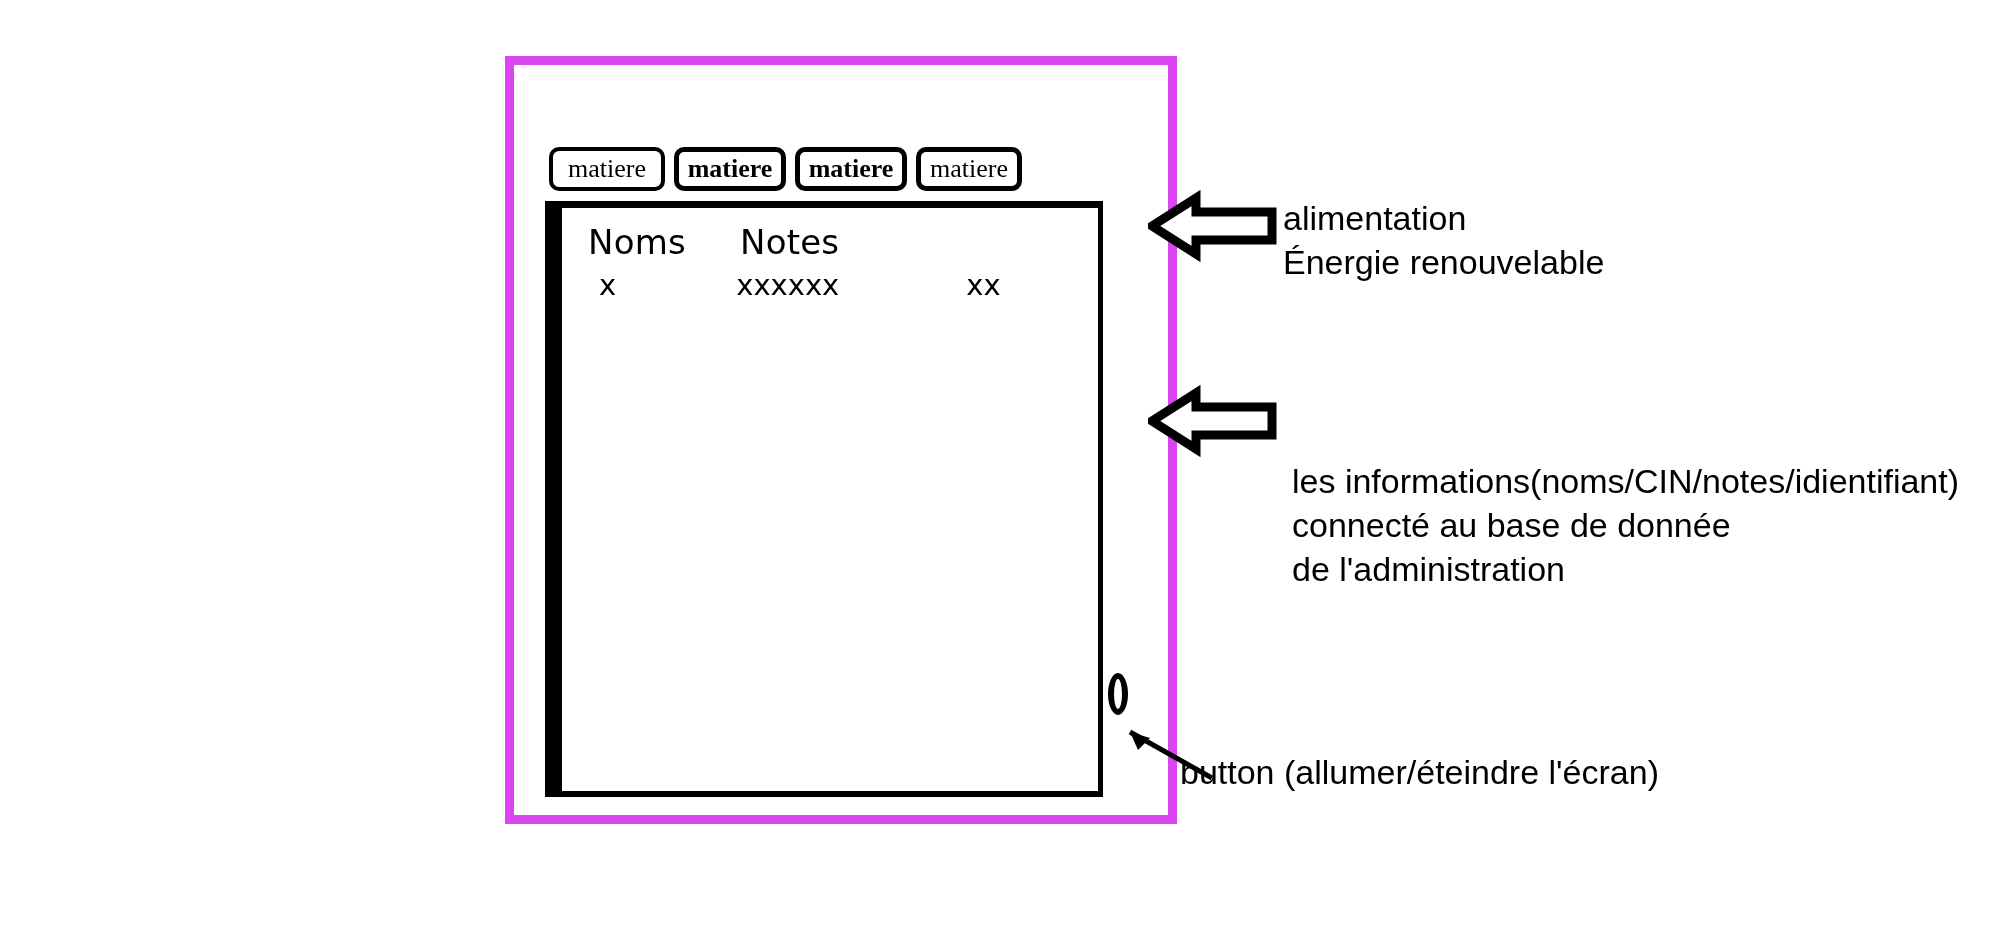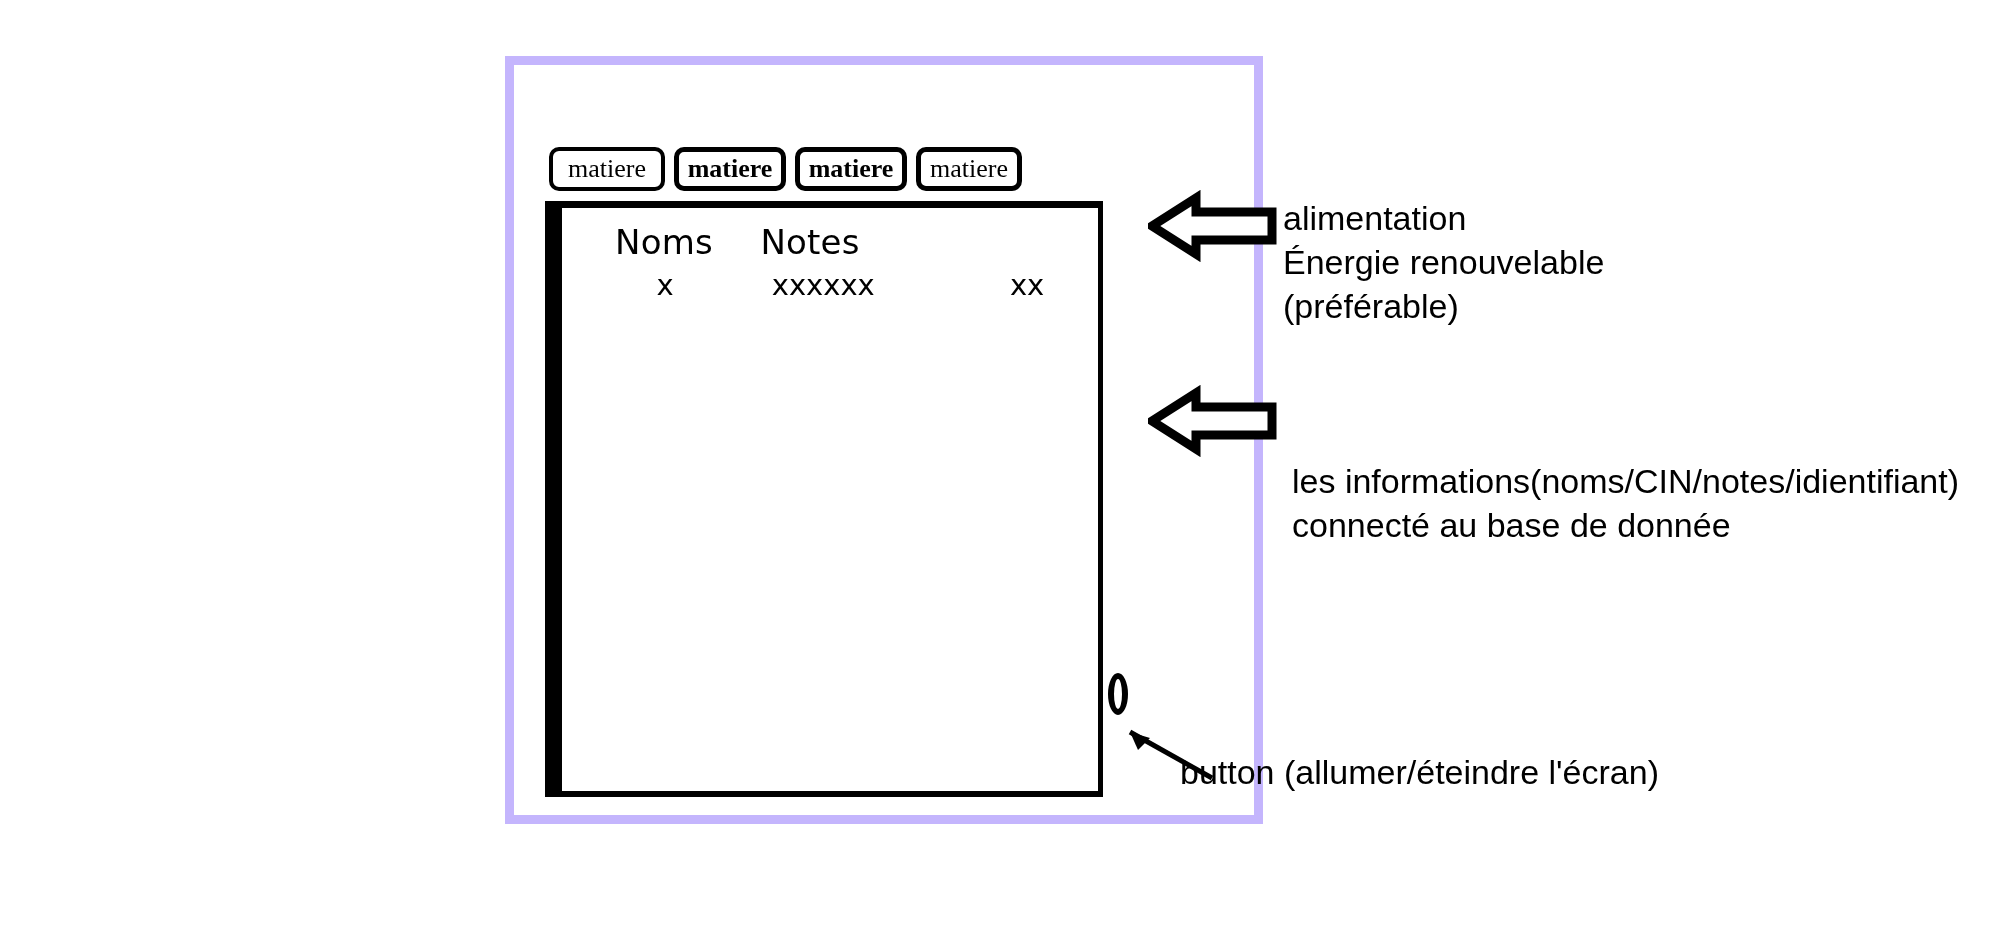--- a/index.html
+++ b/index.html
@@ -14,26 +14,25 @@
     overflow: hidden;
     font-family: "Liberation Serif", "DejaVu Serif", serif;
     color: #000000;
   }
 
   
   #device-frame {
     position: absolute;
     left: 505px;
     top: 56px;
-    width: 758px;
+    width: 672px;
     height: 768px;
-    border: 9px solid #c4b5fd;
-    background: #ffffff;
-    box-sizing: border-box;
-    text-align: center;
+    border: 9px solid #d946ef;
+    background: #ffffff;
+    box-sizing: border-box;
   }
 
   
   #screen-bezel {
     position: absolute;
     left: 31px;
     top: 136px;
     width: 558px;
     height: 596px;
     box-sizing: border-box;
@@ -219,23 +218,23 @@
 </svg>
 
 <svg id="pointer-line" width="110" height="60" viewBox="0 0 110 60">
   <path d="M100 52 L18 6" stroke="#000000" stroke-width="5" fill="none"></path>
   <path d="M18 6 L38 12 L26 24 Z" fill="#000000"></path>
 </svg>
 
 <div id="annotation-power" class="annotation-text">
   <span class="annotation-line">alimentation</span>
   <span class="annotation-line">Énergie renouvelable</span>
-  <span class="annotation-line">(préférable)</span>
 </div>
 
 <div id="annotation-data" class="annotation-text">
   <span class="annotation-line">les informations(noms/CIN/notes/idientifiant)</span>
   <span class="annotation-line">connecté au base de donnée</span>
+  <span class="annotation-line">de l'administration</span>
 </div>
 
 <div id="annotation-button" class="annotation-text">
   <span class="annotation-line">button  (allumer/éteindre l'écran)</span>
 </div>
 
 </body></html>

